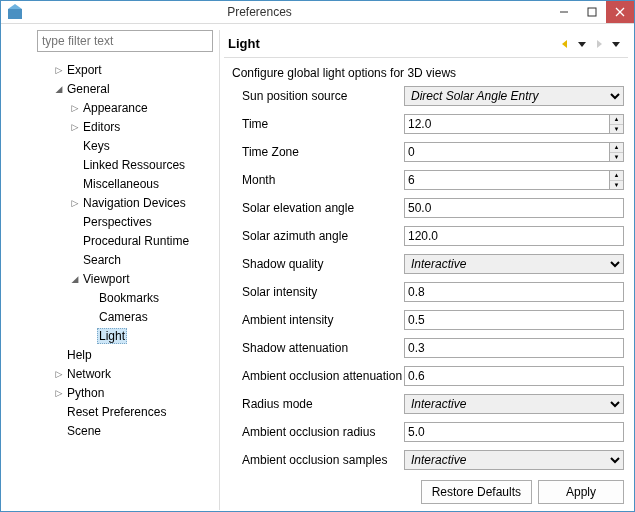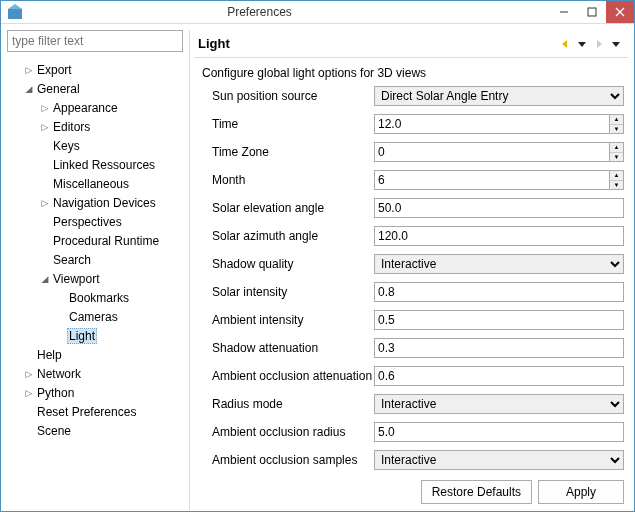--- a/index.html
+++ b/index.html
@@ -13,21 +13,21 @@
   .titlebar .app-icon { width: 16px; height: 16px; margin: 0 6px; }
   .titlebar .title { flex: 1; text-align: center; font-size: 12px; color: #333; margin-left: -60px; }
   .title-buttons { display: flex; height: 22px; align-self: flex-start; }
   .title-buttons .btn { width: 28px; height: 22px; display: flex; align-items: center; justify-content: center; font-size: 10px; }
   .btn-min, .btn-max { background: #fff; color: #333; }
   .btn-close { background: #c75050; color: #fff; width: 46px; }
 
   
   .body { flex: 1; display: flex; flex-direction: column; padding: 6px; gap: 0; }
 
-  .main-panes { flex: 1; display: flex; gap: 6px; overflow: hidden; }
+  .main-panes { flex: 1; display: flex; gap: 6px; overflow: hidden; margin-left: 30px; }
 
   
   .left-pane { width: 176px; display: flex; flex-direction: column; }
   .filter-input { width: 100%; height: 22px; border: 1px solid #aaa; padding: 2px 4px; font-family: inherit; font-size: 12px; color: #888; margin-bottom: 4px; }
   .tree { flex: 1; border: none; overflow: auto; padding: 4px 0; }
   .tree-item { display: flex; align-items: center; height: 19px; padding-left: 4px; cursor: default; white-space: nowrap; }
   .tree-item .tw { width: 12px; display: inline-flex; justify-content: center; color: #666; font-size: 9px; }
   .tree-item .lbl { padding: 0 2px; }
   .tree-item.selected .lbl { background: #cde6f7; border: 1px dotted #7aa7c7; padding: 0 1px; }
   .ind-1 { padding-left: 16px; }
@@ -38,21 +38,21 @@
   .right-pane { flex: 1; display: flex; flex-direction: column; border-left: 1px solid #ddd; padding-left: 4px; }
   .right-header { display: flex; align-items: center; height: 28px; border-bottom: 1px solid #ddd; }
   .right-header .heading { font-weight: bold; font-size: 13px; flex: 1; padding-left: 4px; }
   .nav-arrows { display: flex; gap: 1px; align-items: center; padding-right: 4px; }
   .nav-arrow { width: 16px; height: 16px; display: flex; align-items: center; justify-content: center; }
   .desc { padding: 8px 4px 6px 8px; font-size: 12px; }
   .settings { padding: 0 4px 0 18px; display: grid; grid-template-columns: 162px 1fr; row-gap: 8px; align-items: center; }
   .settings .label { font-size: 12px; height: 20px; display: flex; align-items: center; }
   .settings .control { height: 20px; }
   .text-input { width: 100%; height: 20px; border: 1px solid #a9a9a9; padding: 0 3px; font-family: inherit; font-size: 12px; background: #fff; }
-  .select { width: 100%; height: 20px; border: 1px solid #a9a9a9; font-family: inherit; font-size: 12px; background: #efefef; padding: 0 2px; }
+  .select { width: 100%; height: 20px; border: 1px solid #a9a9a9; font-family: inherit; font-size: 12px; background: #efefef; padding: 0 2px; font-style: italic; }
   .spinner-wrap { display: flex; width: 100%; height: 20px; }
   .spinner-wrap .text-input { border-right: none; }
   .spinner-btns { width: 16px; display: flex; flex-direction: column; border: 1px solid #a9a9a9; }
   .spinner-btns .sbtn { flex: 1; background: #efefef; display: flex; align-items: center; justify-content: center; font-size: 6px; line-height: 1; }
   .spinner-btns .sbtn:first-child { border-bottom: 1px solid #ccc; }
 
   
   .mid-buttons { display: flex; justify-content: flex-end; gap: 6px; padding: 10px 4px 6px 0; }
   .bottom-sep { height: 1px; background: #ddd; margin: 4px 0; }
   .bottom-buttons { display: flex; justify-content: flex-end; gap: 18px; padding: 4px 6px 6px 0; }

